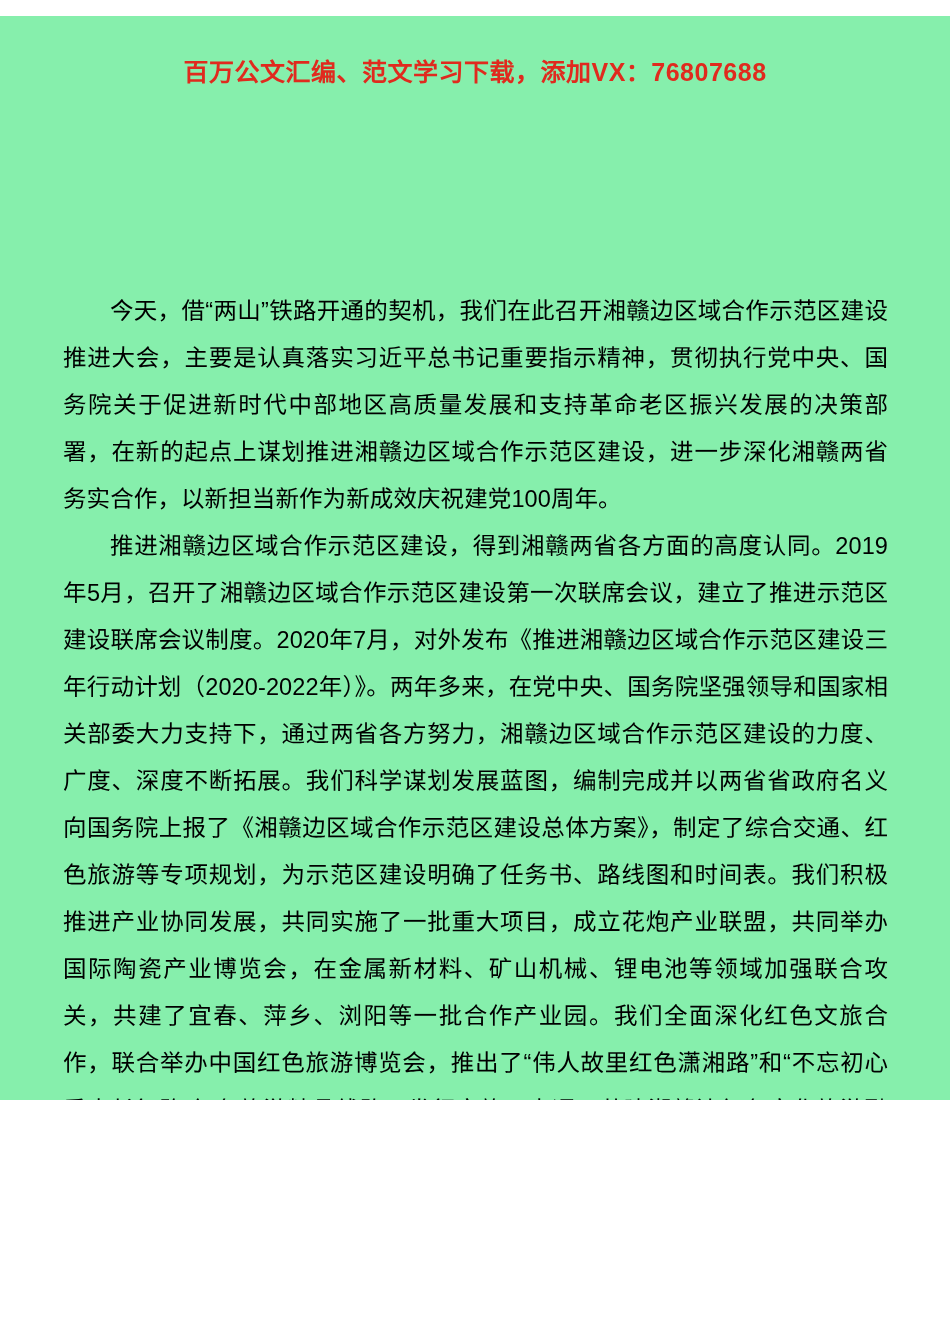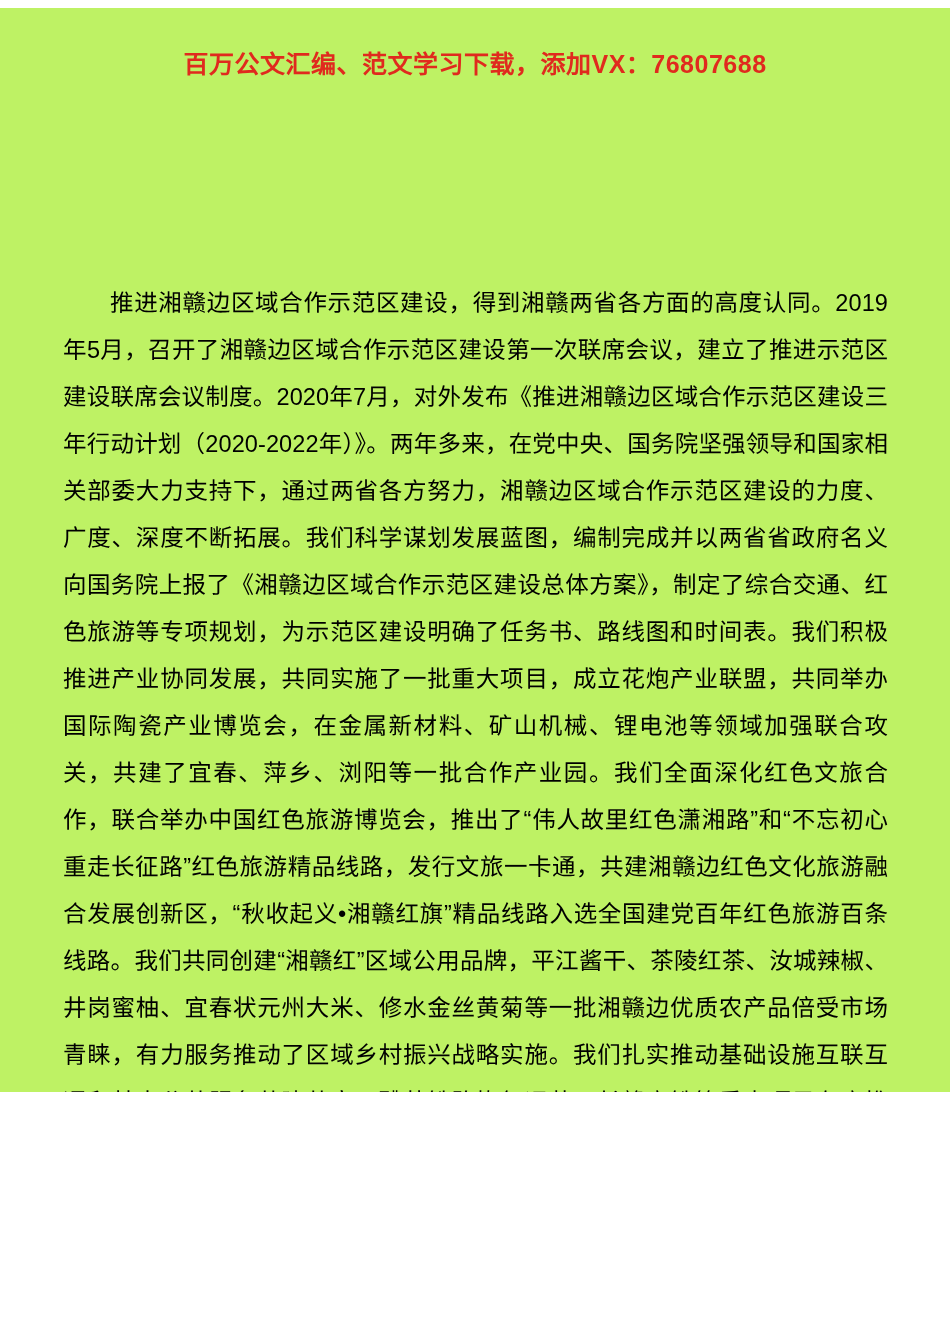--- a/index.html
+++ b/index.html
@@ -9,22 +9,22 @@
     background: #ffffff;
   }
   body {
     font-family: "Liberation Sans", "DejaVu Sans", sans-serif;
     color: #000000;
   }
   .page {
     position: relative;
     width: 950px;
     height: 1084px;
-    margin: 8px auto;
-    background: #bef264;
+    margin: 16px auto;
+    background: #86efac;
     box-sizing: border-box;
     overflow: hidden;
   }
 
   
   .promo-banner {
     position: absolute;
     top: 41px;
     left: 0;
     width: 950px;
@@ -92,20 +92,21 @@
 </style>
 </head>
 <body>
 
 <div class="page">
 
   <div class="promo-banner">百万公文汇编、范文学习下载，添加VX：76807688</div>
 
 
   <div class="body-block">
+    <p class="para">今天，借“两山”铁路开通的契机，我们在此召开湘赣边区域合作示范区建设推进大会，主要是认真落实习近平总书记重要指示精神，贯彻执行党中央、国务院关于促进新时代中部地区高质量发展和支持革命老区振兴发展的决策部署，在新的起点上谋划推进湘赣边区域合作示范区建设，进一步深化湘赣两省务实合作，以新担当新作为新成效庆祝建党100周年。</p>
     <p class="para">推进湘赣边区域合作示范区建设，得到湘赣两省各方面的高度认同。2019年5月，召开了湘赣边区域合作示范区建设第一次联席会议，建立了推进示范区建设联席会议制度。2020年7月，对外发布《推进湘赣边区域合作示范区建设三年行动计划（2020-2022年）》。两年多来，在党中央、国务院坚强领导和国家相关部委大力支持下，通过两省各方努力，湘赣边区域合作示范区建设的力度、广度、深度不断拓展。我们科学谋划发展蓝图，编制完成并以两省省政府名义向国务院上报了《湘赣边区域合作示范区建设总体方案》，制定了综合交通、红色旅游等专项规划，为示范区建设明确了任务书、路线图和时间表。我们积极推进产业协同发展，共同实施了一批重大项目，成立花炮产业联盟，共同举办国际陶瓷产业博览会，在金属新材料、矿山机械、锂电池等领域加强联合攻关，共建了宜春、萍乡、浏阳等一批合作产业园。我们全面深化红色文旅合作，联合举办中国红色旅游博览会，推出了“伟人故里红色潇湘路”和“不忘初心重走长征路”红色旅游精品线路，发行文旅一卡通，共建湘赣边红色文化旅游融合发展创新区，“秋收起义•湘赣红旗”精品线路入选全国建党百年红色旅游百条线路。我们共同创建“湘赣红”区域公用品牌，平江酱干、茶陵红茶、汝城辣椒、井岗蜜柚、宜春状元州大米、修水金丝黄菊等一批湘赣边优质农产品倍受市场青睐，有力服务推动了区域乡村振兴战略实施。我们扎实推动基础设施互联互通和基本公共服务共建共享，醴茶铁路恢复运营，长赣高铁等重点项目有序推进，一批高速公路、区域连接线、旅游公路不断完善，渌水等跨界流域生态共治有序推进，多项政务服务事项实现跨省通办，医疗、教育等公共服务加快实现一体化便利化。实践证明，推进湘</p>
   </div>
 
   <div class="footer">
     <span class="page-num">— 1 —</span>
   </div>
 
 </div>
 
 </body></html>

